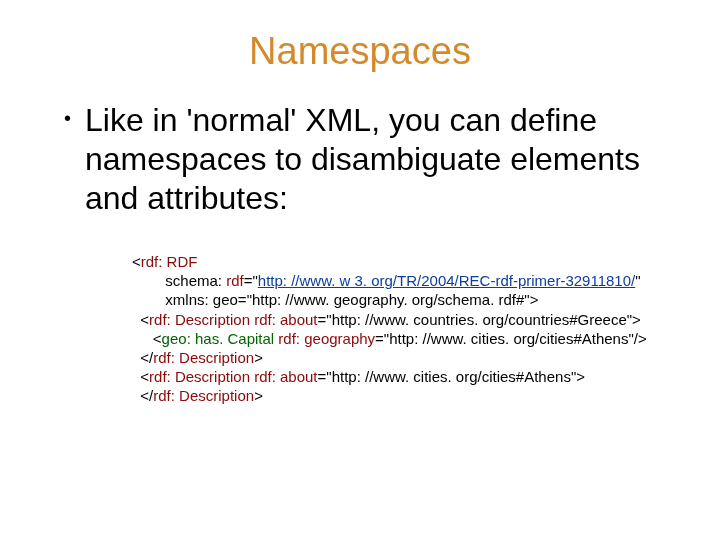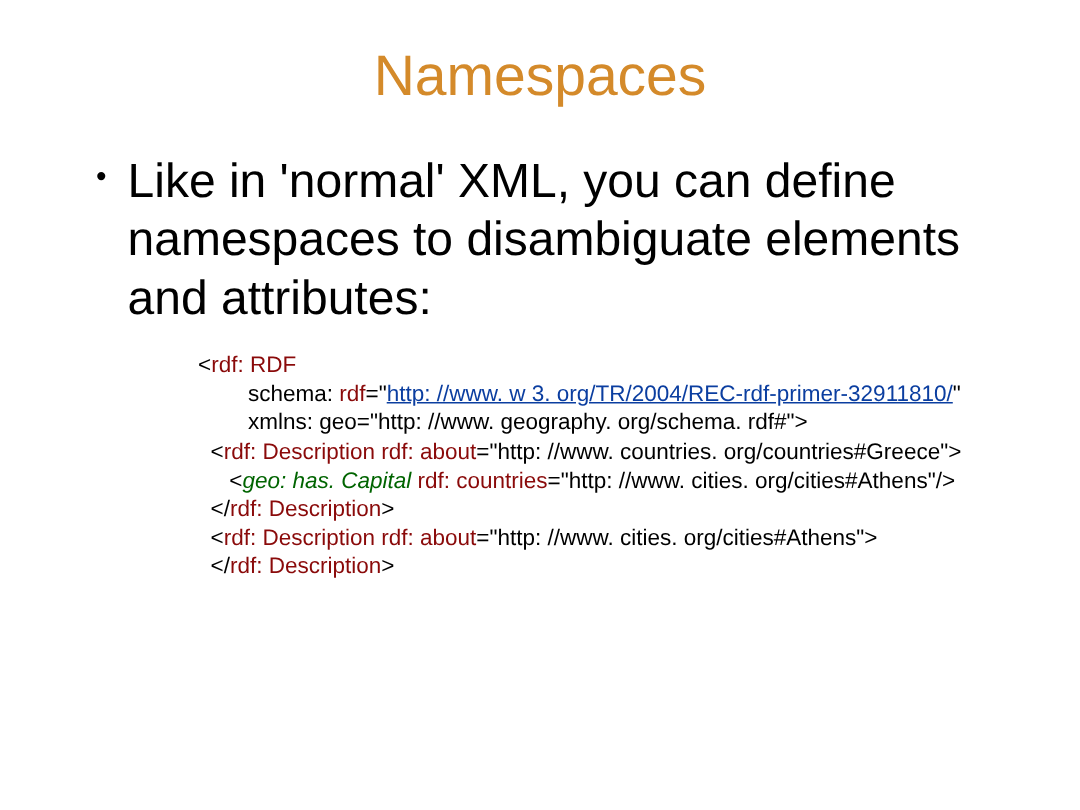--- a/index.html
+++ b/index.html
@@ -37,21 +37,21 @@
     line-height: 34px;
     margin-right: 14px;
     color: #000;
   }
   .bullet-text {
     font-size: 32px;
     color: #000;
     line-height: 1.22;
   }
   .code-block {
-    margin-top: 16px;
+    margin-top: 34px;
     margin-left: 68px;
     font-size: 15px;
     font-family: Arial, Helvetica, sans-serif;
     color: #000;
     line-height: 1.28;
   }
   .code-line {
     white-space: pre;
   }
   .link {
@@ -60,21 +60,20 @@
   }
   .rdf-kw {
     color: #8a0a0a;
   }
   .trailing-quote {
     color: #000;
     text-decoration: none;
   }
   .geo-kw {
     color: #006400;
-    font-style: italic;
   }
 </style>
 </head>
 <body>
 
 <div class="slide">
 
   <h1 class="title">Namespaces</h1>
 
   <div class="bullet-wrap">
@@ -86,21 +85,21 @@
     <div class="code-block">
 
       <div class="code-line"><span>&lt;</span><span class="rdf-kw">rdf: RDF</span></div>
 
       <div class="code-line"><span>        schema: </span><span class="rdf-kw">rdf</span><span>="</span><span class="link">http: //www. w 3. org/TR/2004/REC-rdf-primer-32911810/</span><span class="trailing-quote">"</span></div>
 
       <div class="code-line"><span>        xmlns: geo="http: //www. geography. org/schema. rdf#"&gt;</span></div>
 
       <div class="code-line"><span>  &lt;</span><span class="rdf-kw">rdf: Description</span><span> </span><span class="rdf-kw">rdf: about</span><span>="http: //www. countries. org/countries#Greece"&gt;</span></div>
 
-      <div class="code-line"><span>     &lt;</span><span class="geo-kw">geo: has. Capital</span><span> </span><span class="rdf-kw">rdf: countries</span><span>="http: //www. cities. org/cities#Athens"/&gt;</span></div>
+      <div class="code-line"><span>     &lt;</span><span class="geo-kw">geo: has. Capital</span><span> </span><span class="rdf-kw">rdf: geography</span><span>="http: //www. cities. org/cities#Athens"/&gt;</span></div>
 
       <div class="code-line"><span>  &lt;/</span><span class="rdf-kw">rdf: Description</span><span>&gt;</span></div>
 
       <div class="code-line"><span>  &lt;</span><span class="rdf-kw">rdf: Description</span><span> </span><span class="rdf-kw">rdf: about</span><span>="http: //www. cities. org/cities#Athens"&gt;</span></div>
 
 
       <div class="code-line"><span>  &lt;/</span><span class="rdf-kw">rdf: Description</span><span>&gt;</span></div>
 
 
     </div>

